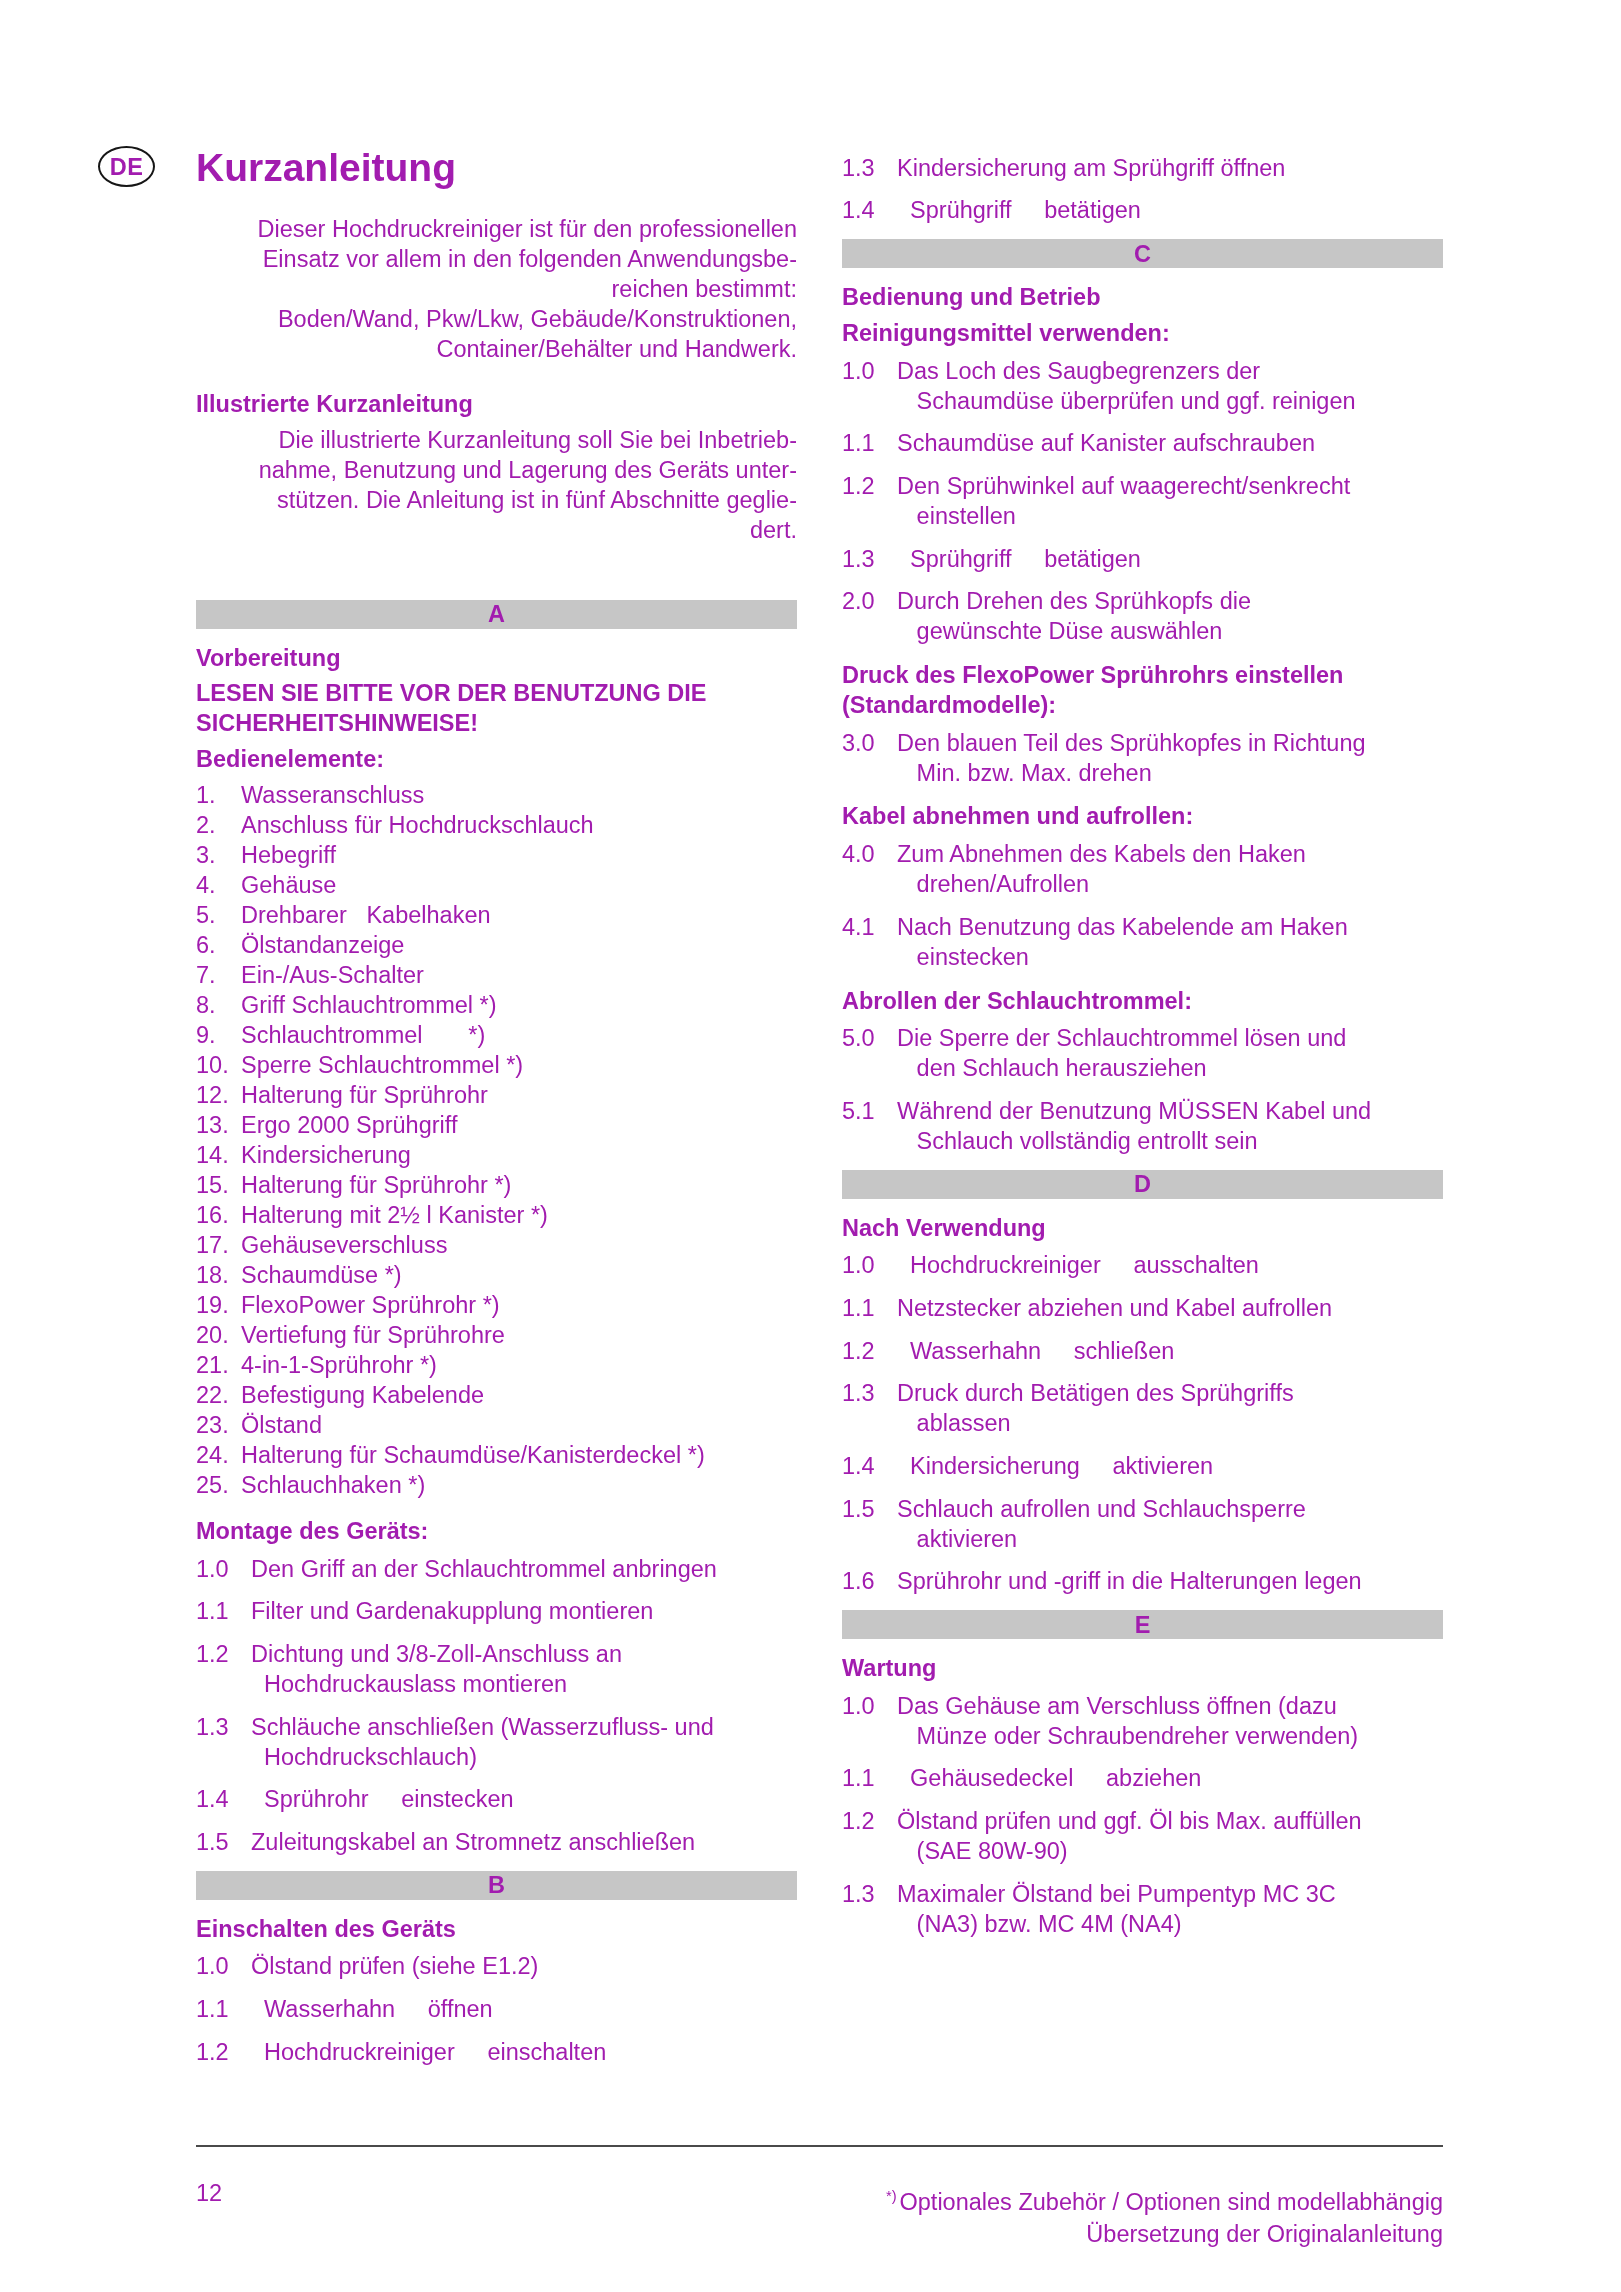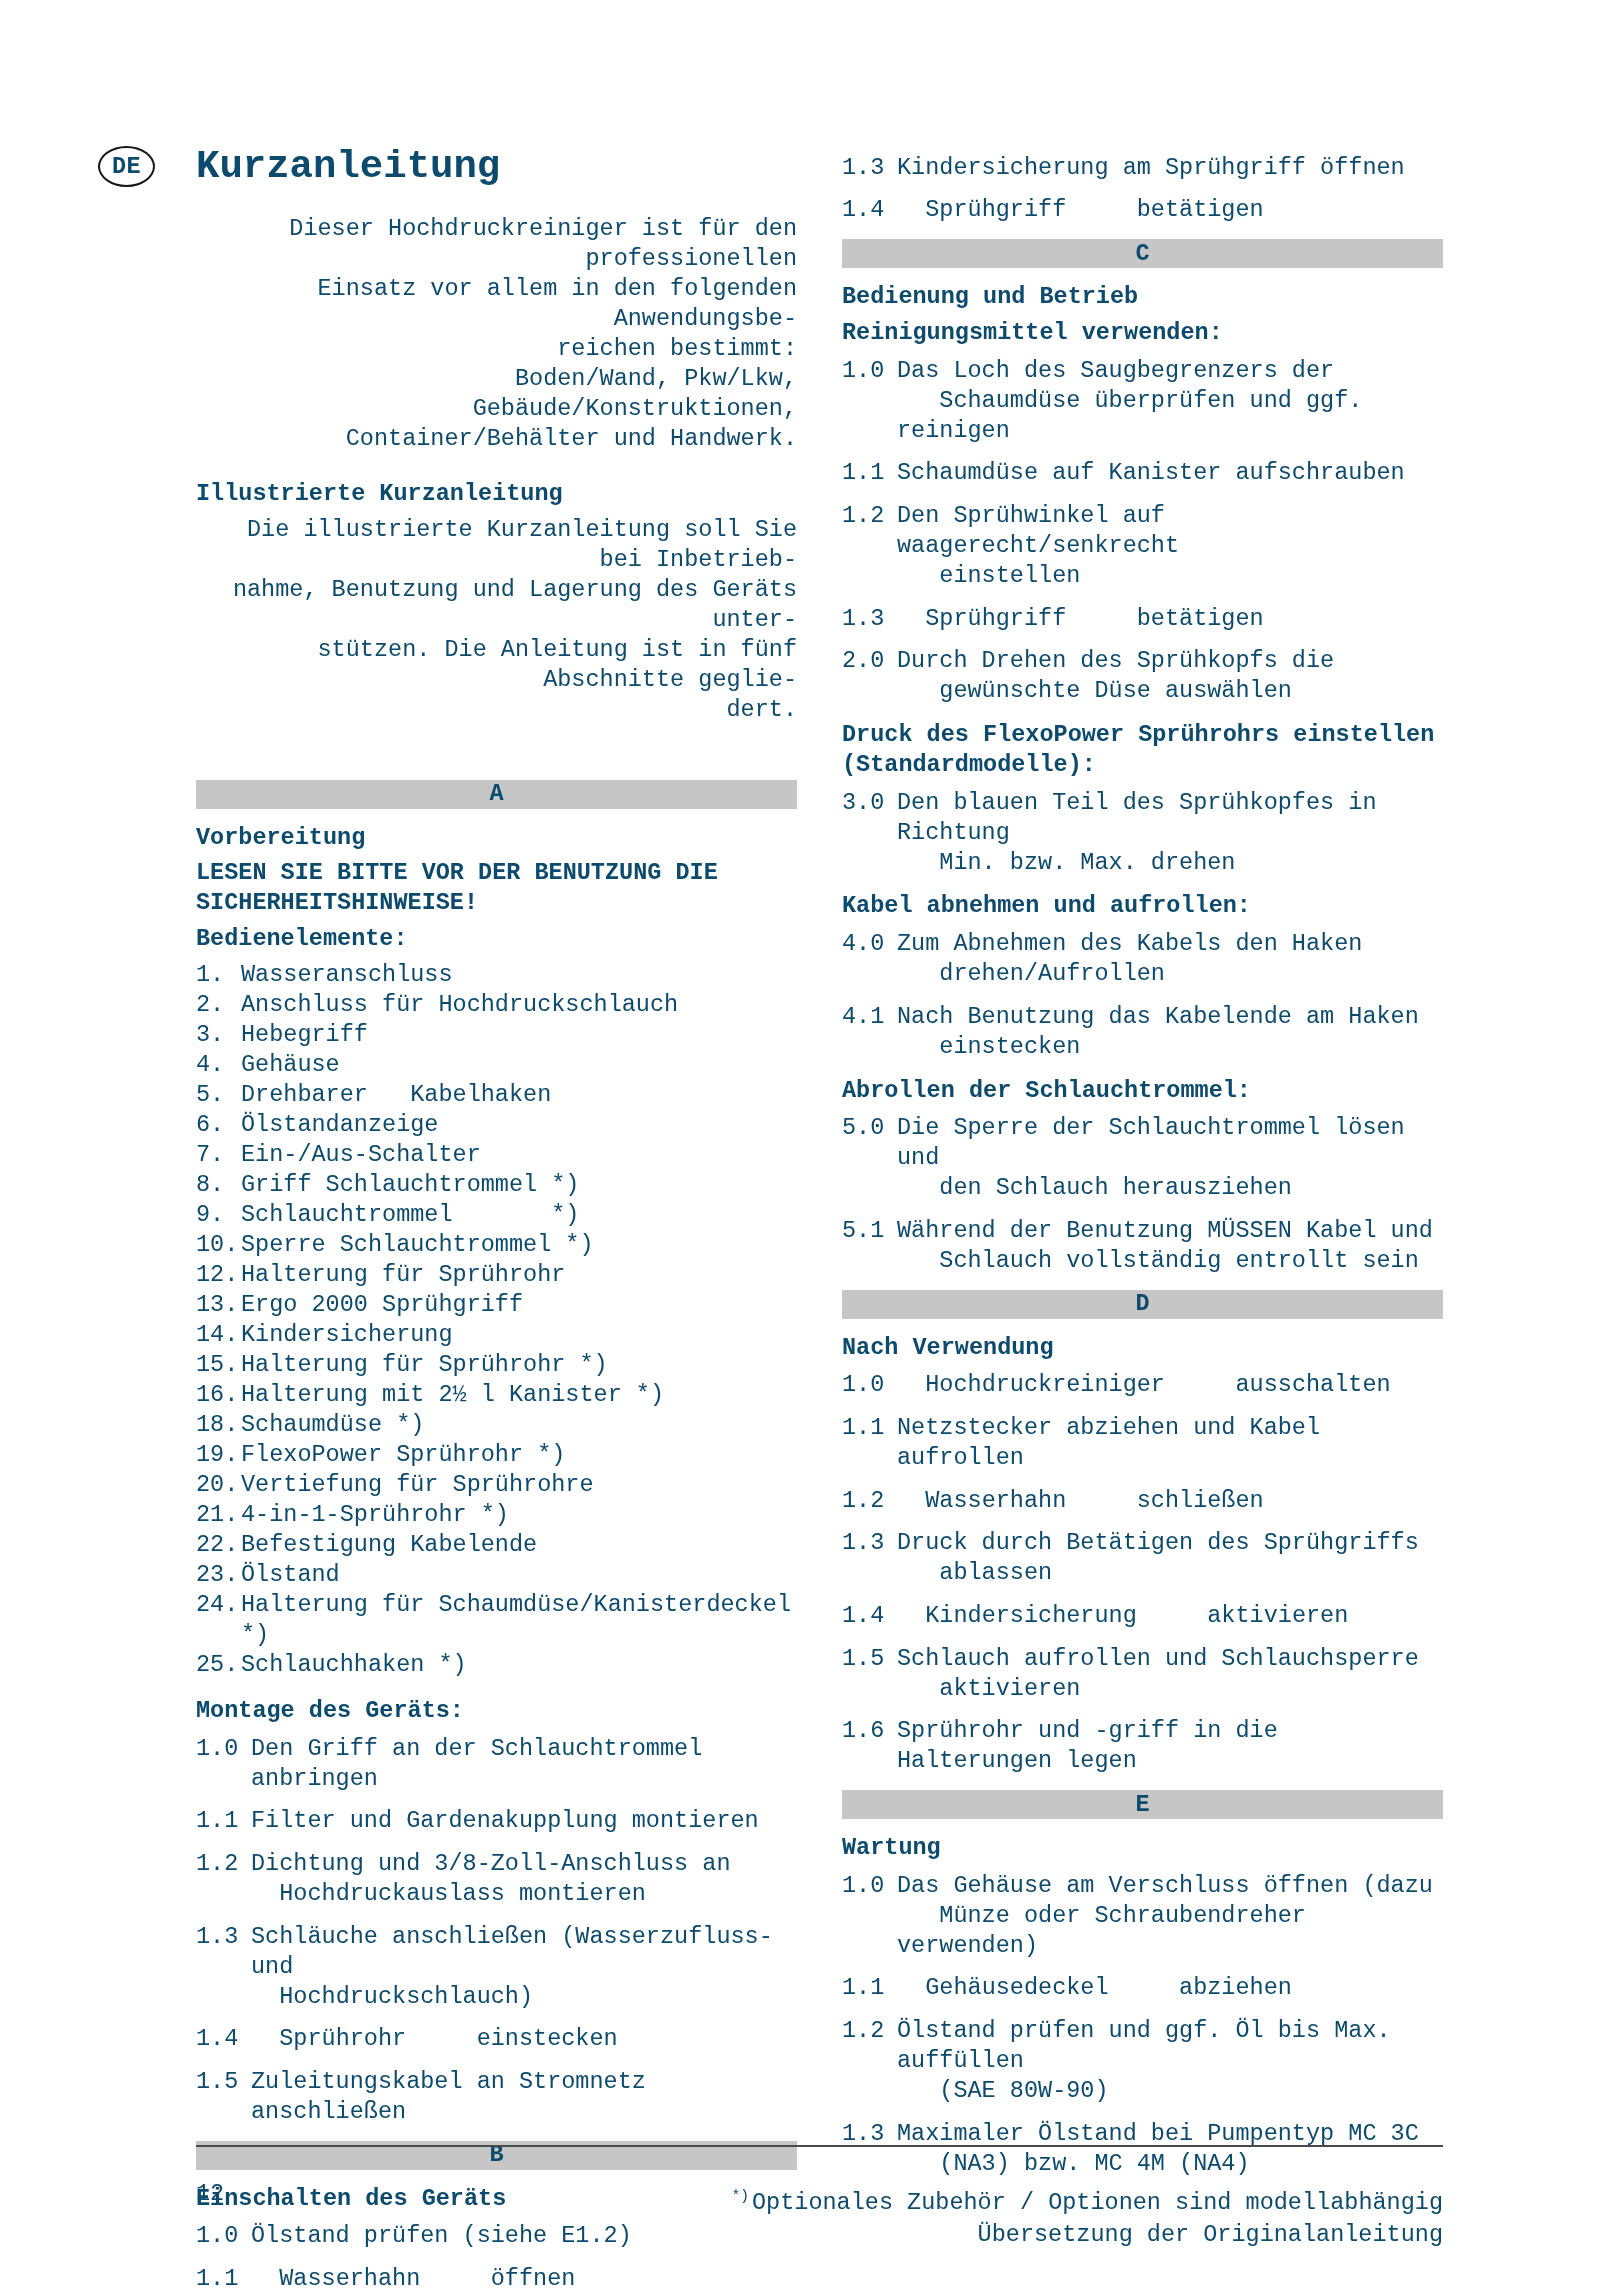--- a/index.html
+++ b/index.html
@@ -2,22 +2,22 @@
 <html lang="de"><head>
 <meta charset="utf-8">
 <style>
   * { box-sizing: border-box; }
   html, body { margin: 0; padding: 0; background: #ffffff; }
   .page {
     position: relative;
     width: 1621px;
     height: 2293px;
     background: #ffffff;
-    color: #0c4a6e;
-    font-family: Liberation Mono, monospace;
+    color: #a21caf;
+    font-family: Liberation Sans, sans-serif;
     overflow: hidden;
   }
   .content {
     position: absolute;
     left: 196px;
     top: 145px;
     width: 1247px;
     display: flex;
     gap: 45px;
   }
@@ -160,20 +160,24 @@
           </div>
           <div class="prow">
             <span class="num">15.</span>
             <span class="ptxt">Halterung für Sprührohr *)</span>
           </div>
           <div class="prow">
             <span class="num">16.</span>
             <span class="ptxt">Halterung mit 2½ l Kanister *)</span>
           </div>
           <div class="prow">
+            <span class="num">17.</span>
+            <span class="ptxt">Gehäuseverschluss</span>
+          </div>
+          <div class="prow">
             <span class="num">18.</span>
             <span class="ptxt">Schaumdüse *)</span>
           </div>
           <div class="prow">
             <span class="num">19.</span>
             <span class="ptxt">FlexoPower Sprührohr *)</span>
           </div>
           <div class="prow">
             <span class="num">20.</span>
             <span class="ptxt">Vertiefung für Sprührohre</span>

